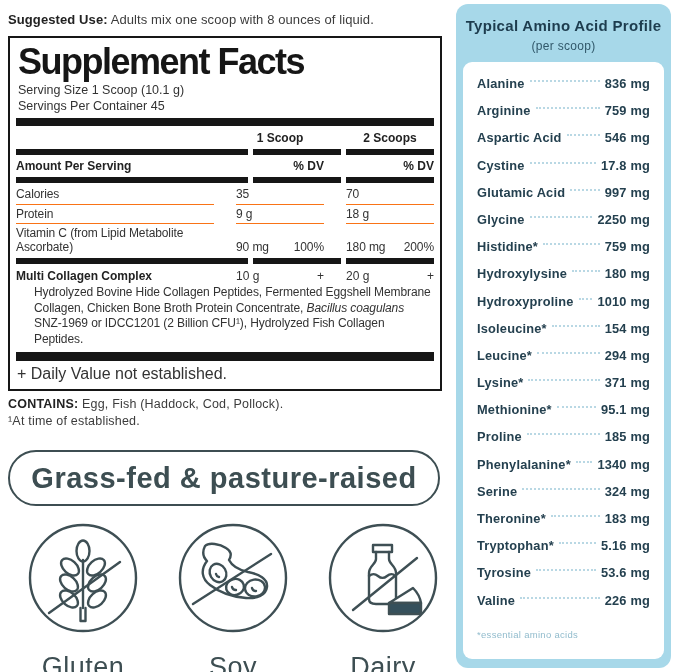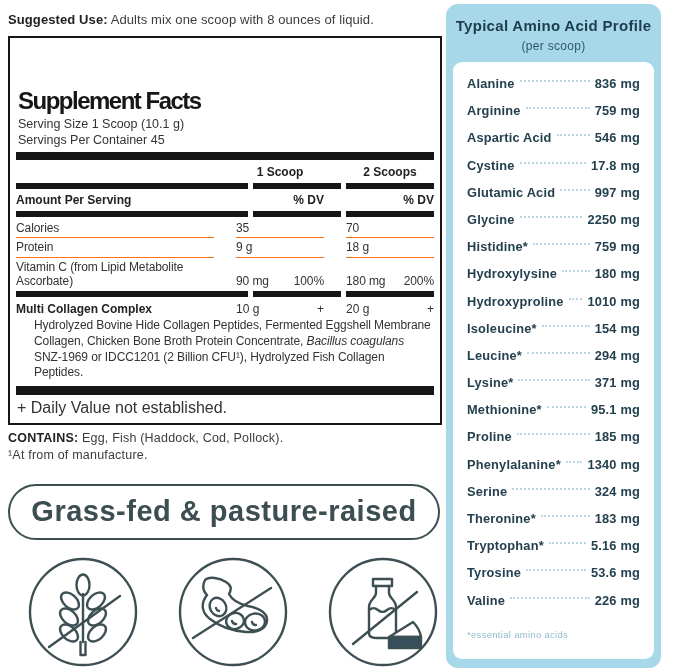--- a/index.html
+++ b/index.html
@@ -10,22 +10,22 @@
   }
   .canvas { position: relative; width: 679px; height: 668px; background: #fff; }
 
   
   .left-col { position: absolute; left: 8px; top: 12px; width: 434px; }
   .suggested { font-size: 13px; color: #3c3c3c; margin-bottom: 9px; letter-spacing: .1px; }
   .suggested b { color: #222; }
 
   .sf-box { border: 2px solid #161616; padding: 4px 6px 6px; color: #333; background:#fff; }
   .sf-title {
-    font-size: 24px; font-weight: 700; color: #161616;
-    letter-spacing: -1.5px; line-height: 1.04; padding: 1px 2px 2px; margin-top: 46px;
+    font-size: 36px; font-weight: 700; color: #161616;
+    letter-spacing: -1.5px; line-height: 1.04; padding: 1px 2px 2px;
   }
   .sf-serving { font-size: 12.5px; line-height: 1.28; color: #333; padding-left: 2px; }
 
   .bar-full { background: #161616; height: 8px; margin: 4px 0 3px; }
   .bar-full.mid { height: 9px; margin: 3px 0 2px; }
 
   .cols { display: flex; align-items: flex-end; }
   .c-name { flex: 1; min-width: 0; }
   .c { width: 88px; margin-left: 22px; flex: none; display: flex; justify-content: space-between; }
   .c.center { justify-content: center; }
@@ -58,21 +58,21 @@
   }
   .badge span { font-size: 29px; font-weight: 700; color: #3d4e52; letter-spacing: .5px; }
 
   .free-row { display: flex; margin-top: 16px; width: 450px; }
   .free-item { width: 150px; display: flex; flex-direction: column; align-items: center; }
   .free-item svg { display: block; }
   .free-label { margin-top: 14px; text-align: center; font-size: 27px; line-height: 1.42; color: #3d4e52; letter-spacing: .5px; font-weight: 400; }
 
   
   .amino-panel {
-    position: absolute; left: 446px; top: 4px; width: 215px; height: 664px;
+    position: absolute; left: 456px; top: 4px; width: 215px; height: 664px;
     background: #a7d8e9; border-radius: 12px;
   }
   .amino-head { text-align: center; padding-top: 13px; }
   .amino-title { font-size: 15px; font-weight: 700; color: #1d3c4e; letter-spacing: .3px; }
   .amino-sub { font-size: 12px; color: #31586a; margin-top: 5px; letter-spacing: .3px; }
   .amino-card {
     position: absolute; left: 7px; right: 7px; top: 58px; bottom: 9px;
     background: #fff; border-radius: 9px; padding: 14px 14px 6px;
   }
   .amino-row { height: 27.2px; display: flex; align-items: flex-start; }
@@ -179,21 +179,21 @@
       </div>
 
       <div class="complex-desc"><span>Hydrolyzed Bovine Hide Collagen Peptides, Fermented Eggshell Membrane Collagen, Chicken Bone Broth Protein Concentrate, </span><i>Bacillus coagulans</i><span> SNZ-1969 or IDCC1201 (2 Billion CFU¹), Hydrolyzed Fish Collagen Peptides.</span></div>
 
       <div class="bar-full mid"></div>
 
       <div class="sf-foot">+ Daily Value not established.</div>
     </div>
 
     <p class="contains-line"><b>CONTAINS:</b><span> Egg, Fish (Haddock, Cod, Pollock).</span></p>
-    <p class="manu-line">¹At from of manufacture.</p>
+    <p class="manu-line">¹At time of established.</p>
 
     <div class="badge">
       <span>Grass-fed &amp; pasture-raised</span>
     </div>
 
     <div class="free-row">
 
       <div class="free-item">
         <svg width="112" height="112" viewBox="0 0 112 112">
           <g fill="none" stroke="#3e4f54" stroke-width="2.4" stroke-linecap="round">

